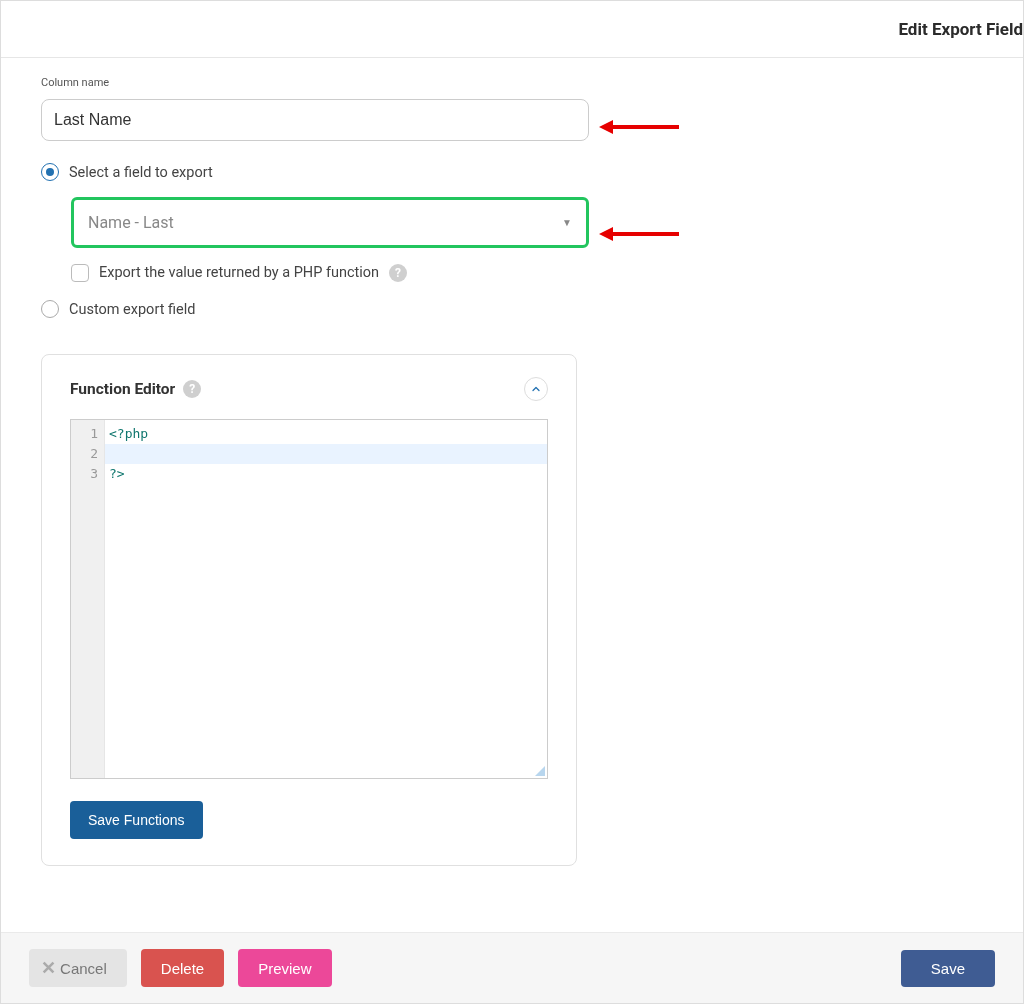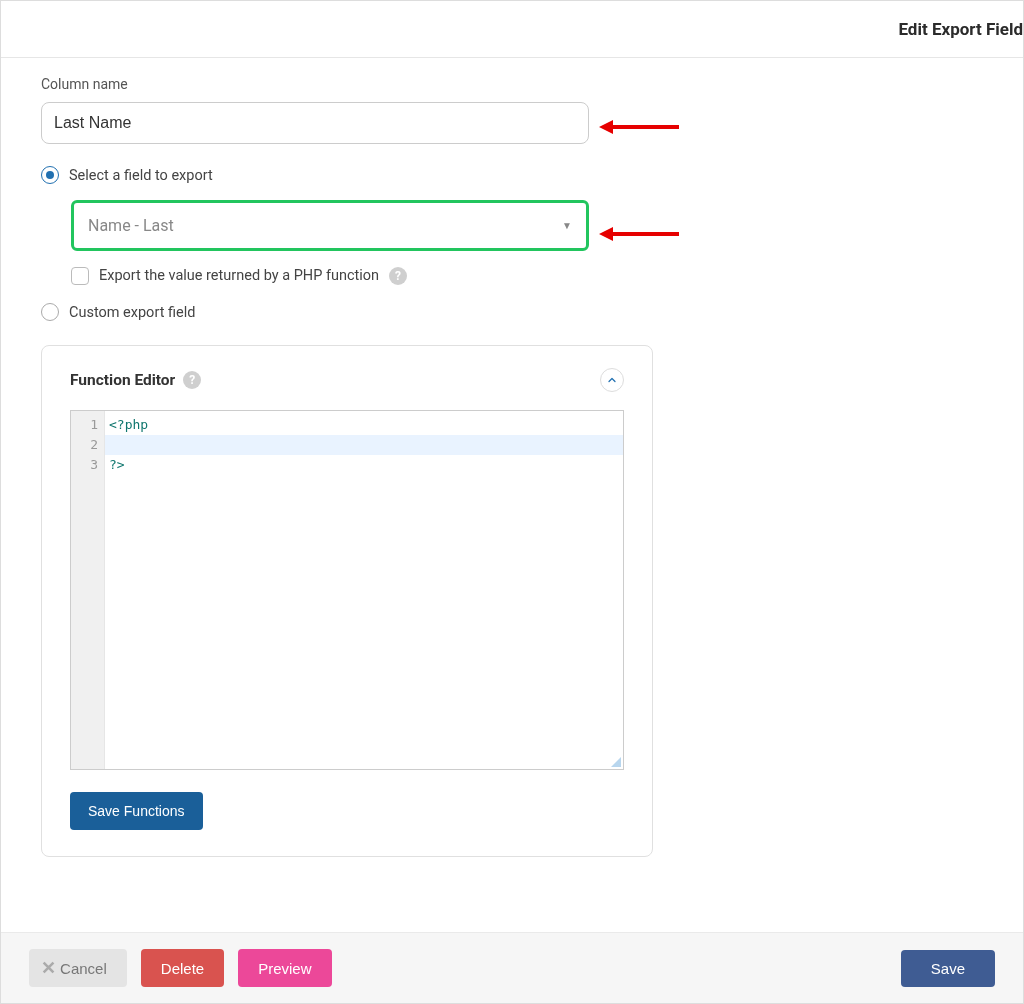--- a/index.html
+++ b/index.html
@@ -24,21 +24,21 @@
     }
     .header h2 {
       font-size: 17px;
       font-weight: 700;
       color: #2b2b2b;
     }
     .content {
       padding: 18px 40px 20px 40px;
     }
     .label {
-      font-size: 14px;
+      font-size: 11px;
       color: #555;
       margin-bottom: 10px;
       display: block;
     }
     .text-input {
       width: 548px;
       padding: 11px 12px;
       border: 1px solid #ccc;
       border-radius: 8px;
       font-size: 16px;
@@ -126,25 +126,25 @@
       background: #cfcfcf;
       color: #fff;
       font-size: 12px;
       font-weight: 700;
       display: inline-flex;
       align-items: center;
       justify-content: center;
       flex-shrink: 0;
     }
     .function-panel {
-      width: 612px;
+      width: 536px;
       border: 1px solid #e0e0e0;
       border-radius: 8px;
       padding: 22px 28px 26px 28px;
-      margin-top: 24px;
+      margin-top: 36px;
     }
     .panel-header {
       display: flex;
       align-items: center;
       justify-content: space-between;
       margin-bottom: 18px;
     }
     .panel-title-wrap {
       display: flex;
       align-items: center;

